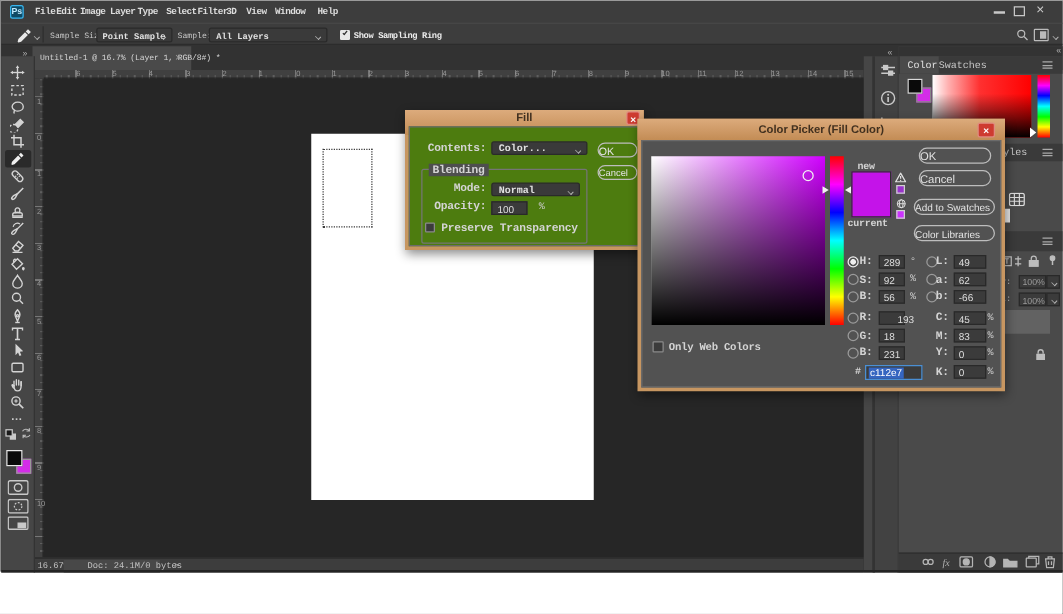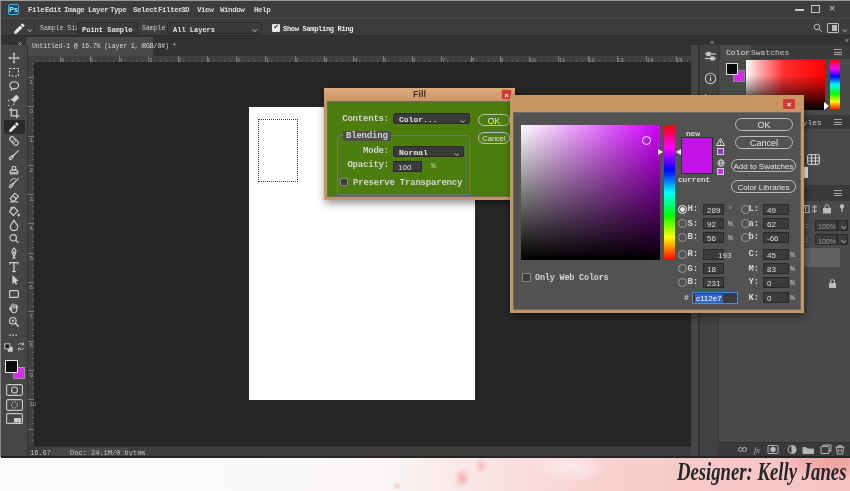--- a/index.html
+++ b/index.html
@@ -37,21 +37,21 @@
 #dockgap{left:690px;top:44px;width:7px;height:413px;background:#464646;}
 #iconcol{left:697px;top:44px;width:21px;height:413px;background:#424242;border-left:2px solid #333333;border-right:1px solid #3a3a3a;}
 #panels{left:718px;top:36px;width:132px;height:421px;background:#4a4a4a;}
 .ptabbar{left:0;width:132px;height:14px;background:#3a3a3a;}
 .ptab{font-size:8px;color:#c6c6c6;top:3px;}
 .ham{width:8px;height:6px;border-top:4px double #a9a9a9;border-bottom:1px solid #a9a9a9;}
 
 .dlg{background:#c79661;box-shadow:1px 3px 8px rgba(0,0,0,.45);}
 .dtitle{background:linear-gradient(#dcab7c,#c38c55);color:#41301f;font-size:9px;font-weight:bold;text-align:center;}
 .xbtn{background:#ce3b30;border:1px solid #e08a80;border-radius:2px;color:#ffffff;font-size:8px;font-weight:bold;text-align:center;}
-.pill{border:1px solid #bdbdbd;border-radius:8px;color:#e3e3e3;font-size:9px;text-align:center;}
+.pill{border:1px solid #bdbdbd;border-radius:8px;color:#e3e3e3;font-size:9px;}
 #filldlg{left:323px;top:87px;width:191px;height:112px;z-index:10;}
 #pickdlg{left:509px;top:94px;width:294px;height:218px;z-index:20;}
 .radio{width:9px;height:9px;border:1px solid #9b9b9b;border-radius:50%;background:transparent;}
 .radio.sel{border:1px solid #efefef;background:radial-gradient(circle,#efefef 0 2px,transparent 2.5px);}
 .fld{background:#3b3b3b;border:1px solid #292929;color:#dedede;font-size:8px;line-height:9px;}
 .flbl{font-size:9px;color:#d4d4d4;font-weight:bold;letter-spacing:-0.2px;}
 .funit{font-size:8px;color:#cccccc;}
 
 #pink{left:0;top:457px;width:850px;height:34px;background:
  radial-gradient(70px 26px at 835px 3px,#f0a0a0 0%,rgba(240,160,160,.5) 55%,rgba(240,160,160,0) 80%),
@@ -420,20 +420,21 @@
             <i class="cv" style="right:4px;top:3.5px"></i>
           </div>
       <div class="flbl t" style="left:0px;top:58px;width:61px;text-align:right">Opacity:</div>
       <div class="fld" style="left:65px;top:58.5px;width:29px;height:11px;padding:1.5px 0 0 4px">100</div>
       <div class="funit t" style="left:103px;top:58.5px">%</div>
       <div style="left:12px;top:76px;width:8px;height:8px;background:#3b3b3b;border:1px solid #8a8a8a;border-radius:1px"></div>
       <div class="flbl t" style="left:25px;top:75.5px">Preserve Transparency</div>
     </div>
   </div>
   <div id="pickdlg" class="dlg">
+    <div class="dtitle" style="left:0;top:0;width:294px;height:17px;line-height:17px">Color Picker (Fill Color)</div>
     <div class="xbtn" style="left:272px;top:2.5px;width:14px;height:12px;line-height:12px">×</div>
     <div class="dbody" style="left:3px;top:17px;width:288px;height:198px;background:#525252;border:1px solid #6b6b6b">
       <div style="left:7px;top:12px;width:139px;height:135px;background:linear-gradient(rgba(0,0,0,0) 0%,#000 100%),linear-gradient(90deg,#ffffff,#d000ff)"></div>
       <div style="left:128px;top:23px;width:9px;height:9px;border:1.5px solid #f2f2f2;border-radius:50%"></div>
       <div style="left:150px;top:12px;width:11px;height:135px;background:linear-gradient(#f00 0%,#f0f 16.7%,#00f 33.3%,#0ff 50%,#0f0 66.7%,#ff0 83.3%,#f00 100%)"></div>
       <div style="left:144px;top:36px;width:0;height:0;border-left:5px solid #f2f2f2;border-top:3.5px solid transparent;border-bottom:3.5px solid transparent"></div>
       <div style="left:162px;top:36px;width:0;height:0;border-right:5px solid #f2f2f2;border-top:3.5px solid transparent;border-bottom:3.5px solid transparent"></div>
       <div class="flbl t" style="left:172px;top:16px;font-size:8px">new</div>
       <div style="left:167px;top:24px;width:32px;height:37px;background:#c413e9;border:1px solid #2e2e2e"></div>
       <div class="flbl t" style="left:164px;top:62px;font-size:8px">current</div>
@@ -499,16 +500,13 @@
       <div class="fld" style="left:249px;top:179.0px;width:26px;height:11px;padding:1px 0 0 3px">0</div>
       <div class="funit t" style="left:276px;top:180.0px">%</div>
       <div class="flbl t" style="left:170px;top:180px;font-size:8px">#</div>
       <div class="fld" style="left:178px;top:178.5px;width:46px;height:12px;border:1px solid #4a8fd4;padding:1px 0 0 2px"><span style="position:static;background:#3565c0;color:#fff;padding:0 1px">c112e7</span></div>
       </div>
       <div style="left:8px;top:159.5px;width:9px;height:9px;background:#3b3b3b;border:1px solid #8a8a8a;border-radius:1px"></div>
       <div class="flbl t" style="left:21px;top:160px;font-size:8.5px">Only Web Colors</div>
     </div>
   </div>
 </div>
-<div id="pink">
-  <div id="sig" class="t">Designer: Kelly Janes</div>
 </div>
-</div>
 
 </body></html>

